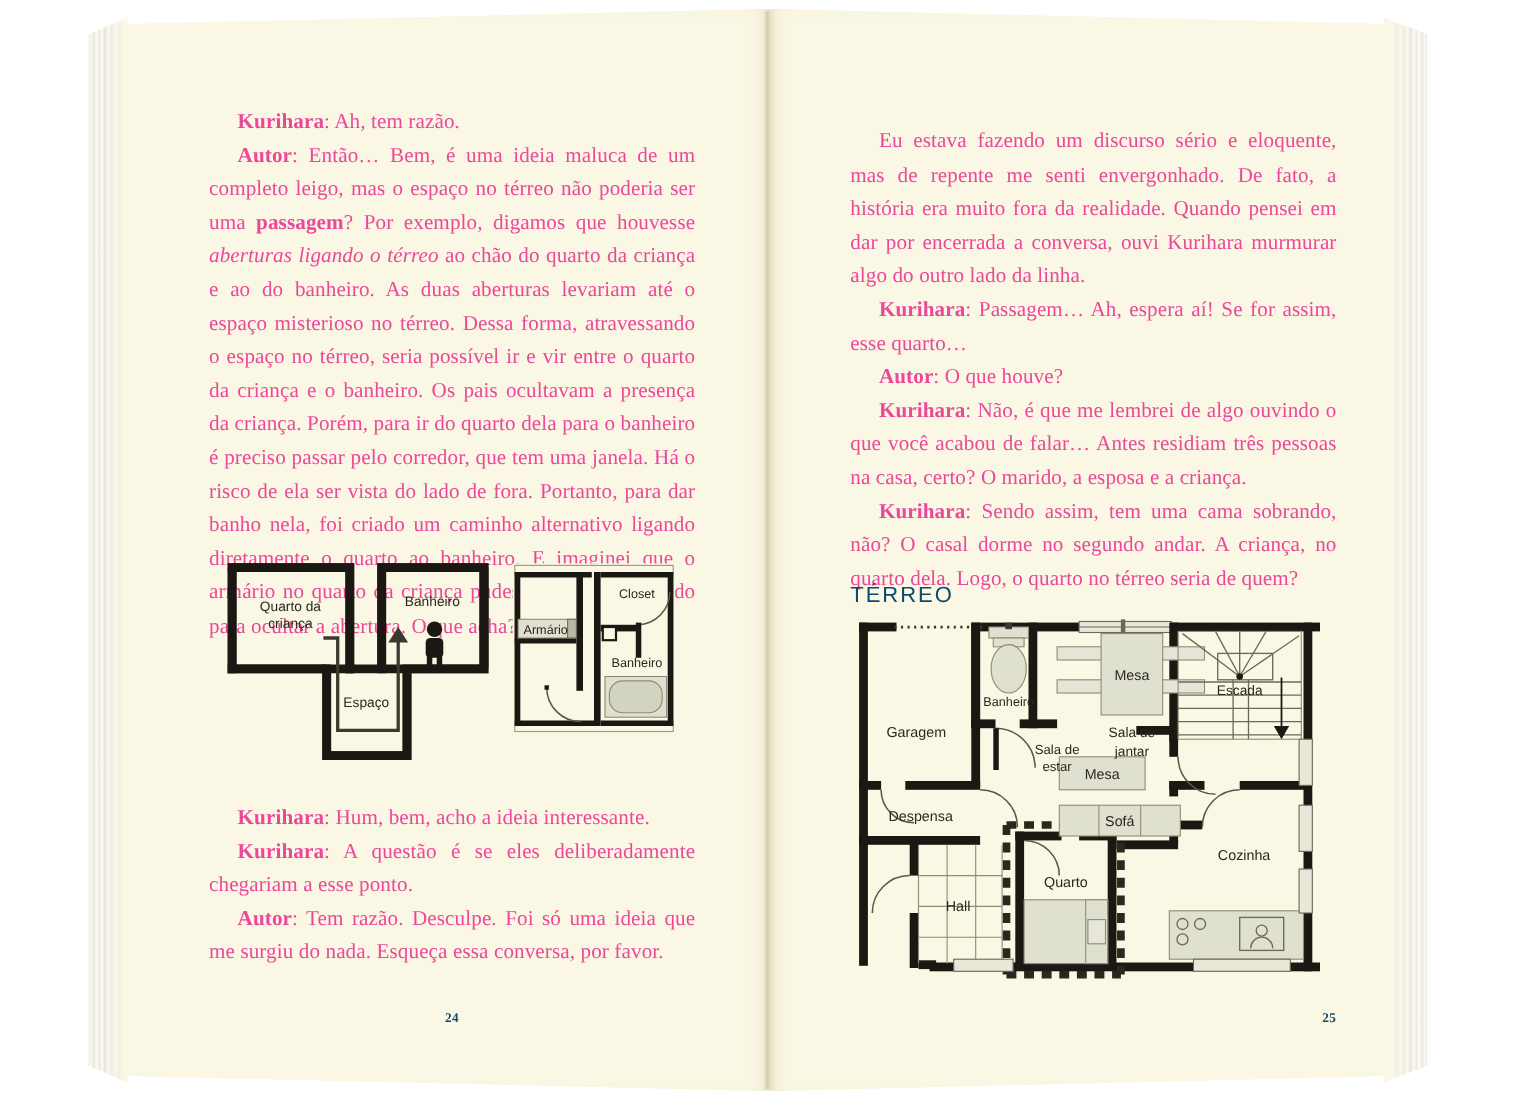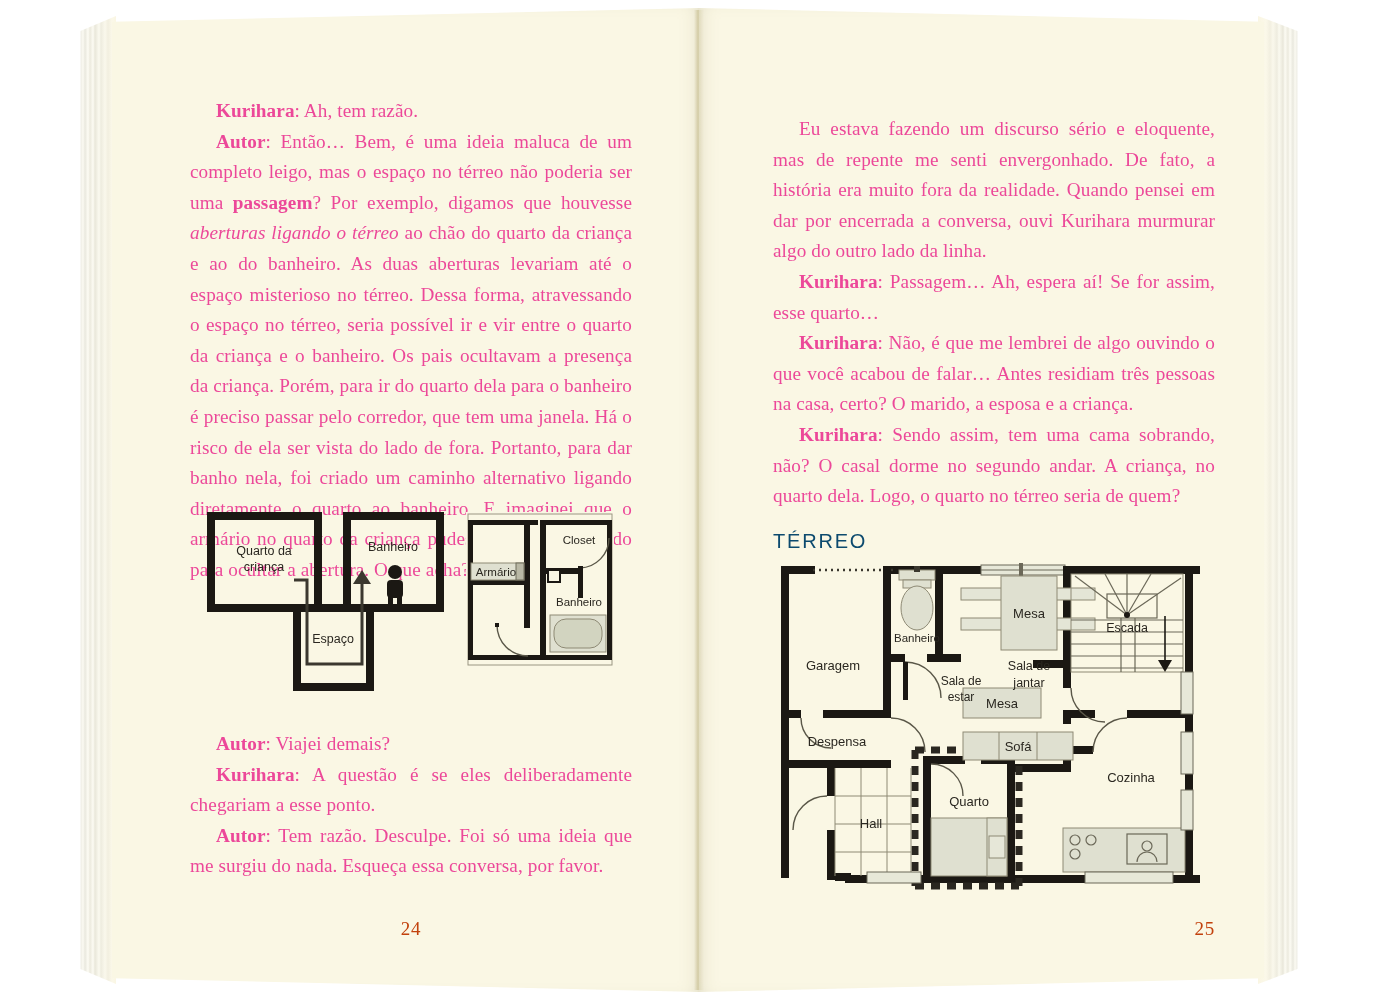--- a/index.html
+++ b/index.html
@@ -69,22 +69,22 @@
     color:#ec4899;
     text-align:justify;
     text-indent:26px;
     hyphens:auto;
     letter-spacing:.005em;
   }
   b.spk{font-weight:700;}
   i.em{font-style:italic;}
 
   .folio{
-    position:absolute;font-size:19px;color:#c2410c;
-    font-family:"Liberation Serif",serif;letter-spacing:.04em;
+    position:absolute;font-size:12px;color:#0c4a6e;
+    font-family:"Liberation Serif",serif;letter-spacing:.04em;font-weight:bold;
   }
   .folio-l{left:190px;top:918px;width:442px;text-align:center;}
   .folio-r{left:773px;top:918px;width:442px;text-align:right;}
 
   .figtitle{
     position:absolute;left:773px;top:530px;
     font-family:"Liberation Sans",sans-serif;
     font-size:20px;letter-spacing:.09em;color:#0c4a6e;
   }
 
@@ -188,30 +188,31 @@
         <rect x="84" y="103" width="56" height="37" fill="#dfe0d0" stroke="#8e8a75" stroke-width="1"></rect>
         <rect x="88" y="107" width="48" height="29" rx="12" fill="#d2d4c0" stroke="#8e8a75" stroke-width="1"></rect>
       </g>
       <text class="lbl" x="113" y="32" font-size="11.5" text-anchor="middle">Closet</text>
       <text class="lbl" x="113" y="94" font-size="11.5" text-anchor="middle">Banheiro</text>
       <text class="lbl" x="30" y="64" font-size="11.5" text-anchor="middle">Armário</text>
     </svg>
   </div>
 
   <div class="col col-left" style="top:729px;">
-    <p class="para"><b class="spk">Autor</b><span>: Viajei demais?</span></p>
+    <p class="para"><b class="spk">Kurihara</b><span>: Hum, bem, acho a ideia interessante.</span></p>
     <p class="para"><b class="spk">Kurihara</b><span>: A questão é se eles deliberadamente chegariam a esse ponto.</span></p>
     <p class="para"><b class="spk">Autor</b><span>: Tem razão. Desculpe. Foi só uma ideia que me surgiu do nada. Esqueça essa conversa, por favor.</span></p>
   </div>
 
   <div class="folio folio-l">24</div>
 
   <div class="col col-right">
     <p class="para">Eu estava fazendo um discurso sério e eloquente, mas de repente me senti envergonhado. De fato, a história era muito fora da realidade. Quando pensei em dar por encerrada a conversa, ouvi Kurihara murmurar algo do outro lado da linha.</p>
     <p class="para"><b class="spk">Kurihara</b><span>: Passagem… Ah, espera aí! Se for assim, esse quarto…</span></p>
+    <p class="para"><b class="spk">Autor</b><span>: O que houve?</span></p>
     <p class="para"><b class="spk">Kurihara</b><span>: Não, é que me lembrei de algo ouvindo o que você acabou de falar… Antes residiam três pessoas na casa, certo? O marido, a esposa e a criança.</span></p>
     <p class="para"><b class="spk">Kurihara</b><span>: Sendo assim, tem uma cama sobrando, não? O casal dorme no segundo andar. A criança, no quarto dela. Logo, o quarto no térreo seria de quem?</span></p>
   </div>
 
   <div class="figtitle">TÉRREO</div>
 
   <div class="fig" style="left:775px;top:560px;">
     <svg width="425" height="330" viewBox="0 0 425 330">
       <rect x="0" y="0" width="425" height="330" fill="#faf7e4"></rect>
 

